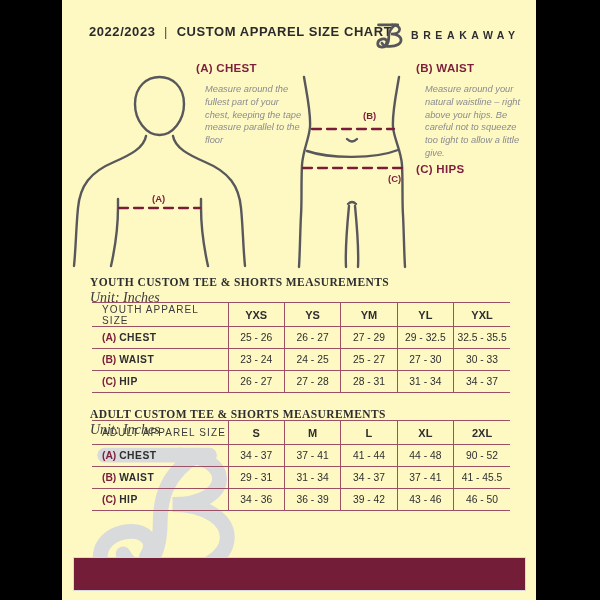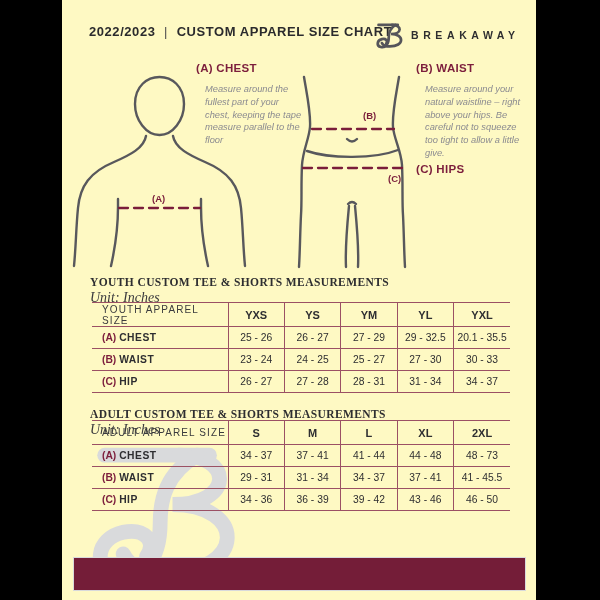--- a/index.html
+++ b/index.html
@@ -161,21 +161,21 @@
         <td>YM</td>
         <td>YL</td>
         <td>YXL</td>
       </tr>
       <tr>
         <td><span class="pfx">(A)</span> <span class="rlbl">CHEST</span></td>
         <td>25 - 26</td>
         <td>26 - 27</td>
         <td>27 - 29</td>
         <td>29 - 32.5</td>
-        <td>20.1 - 35.5</td>
+        <td>32.5 - 35.5</td>
       </tr>
       <tr>
         <td><span class="pfx">(B)</span> <span class="rlbl">WAIST</span></td>
         <td>23 - 24</td>
         <td>24 - 25</td>
         <td>25 - 27</td>
         <td>27 - 30</td>
         <td>30 - 33</td>
       </tr>
       <tr>
@@ -211,21 +211,21 @@
         <td>L</td>
         <td>XL</td>
         <td>2XL</td>
       </tr>
       <tr>
         <td><span class="pfx">(A)</span> <span class="rlbl">CHEST</span></td>
         <td>34 - 37</td>
         <td>37 - 41</td>
         <td>41 - 44</td>
         <td>44 - 48</td>
-        <td>48 - 73</td>
+        <td>90 - 52</td>
       </tr>
       <tr>
         <td><span class="pfx">(B)</span> <span class="rlbl">WAIST</span></td>
         <td>29 - 31</td>
         <td>31 - 34</td>
         <td>34 - 37</td>
         <td>37 - 41</td>
         <td>41 - 45.5</td>
       </tr>
       <tr>

